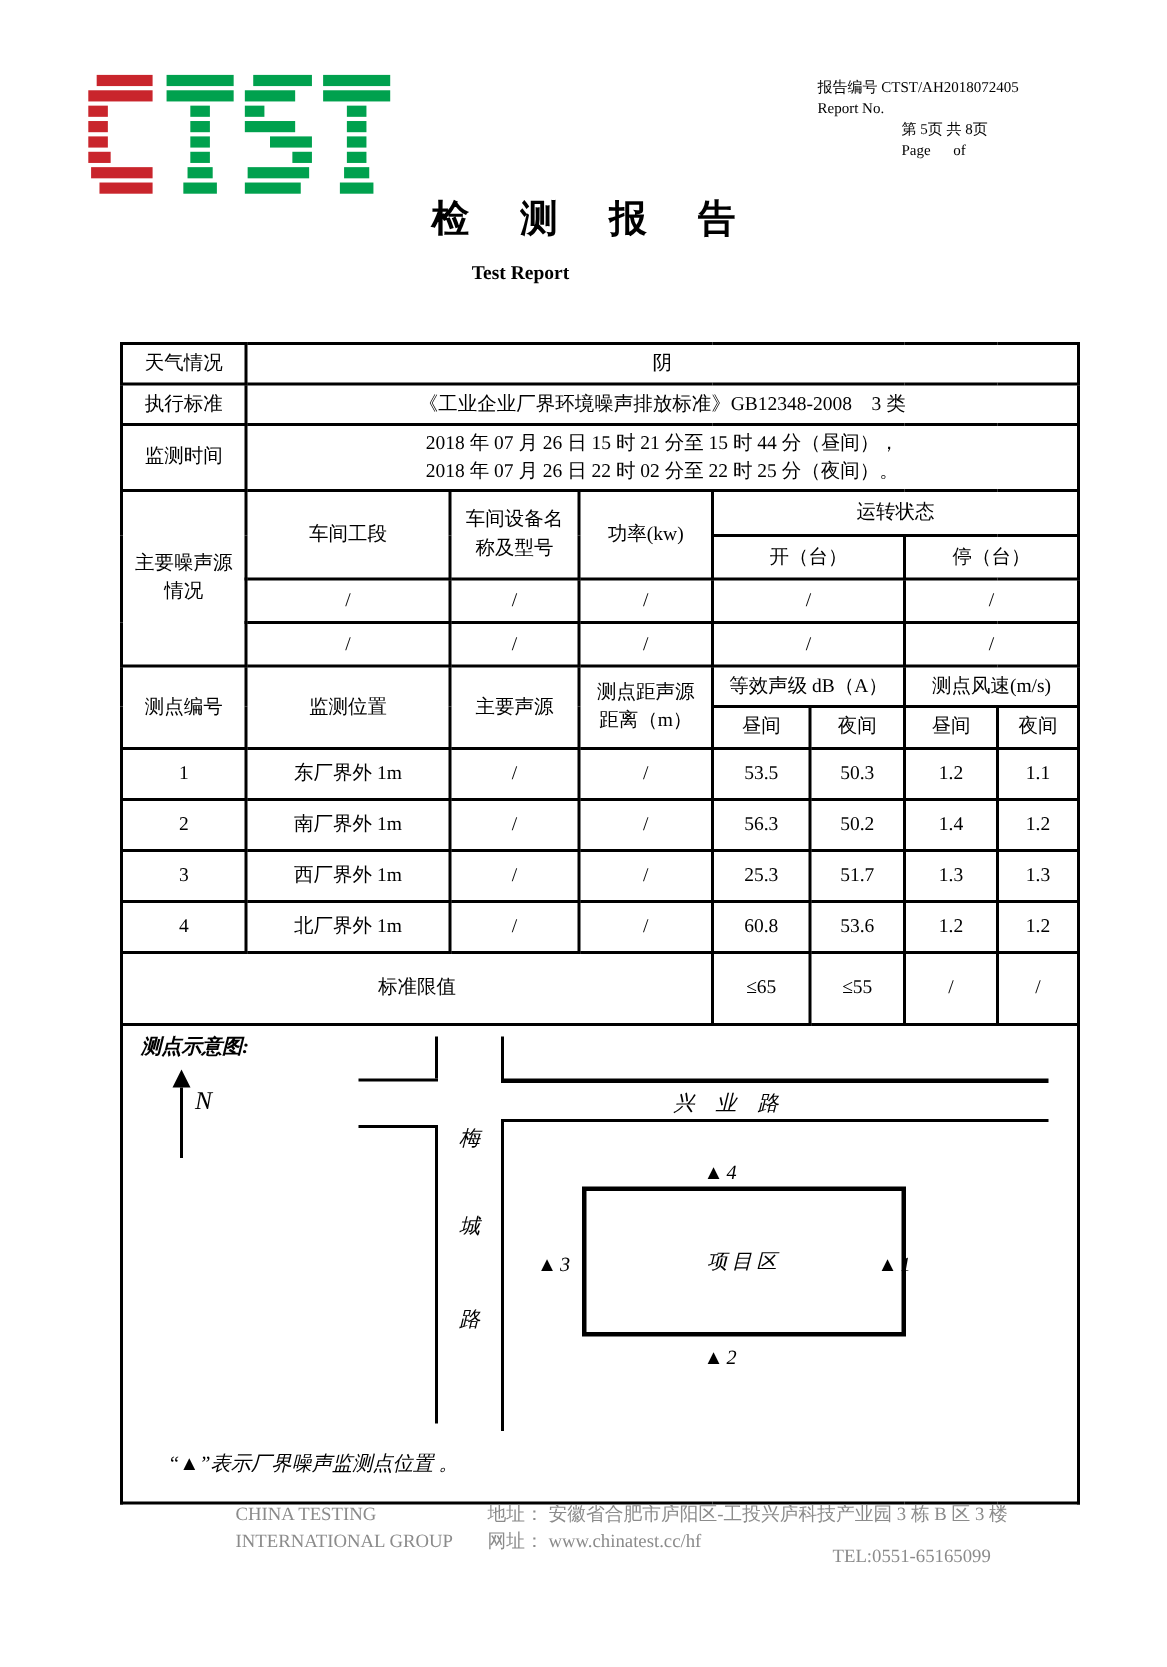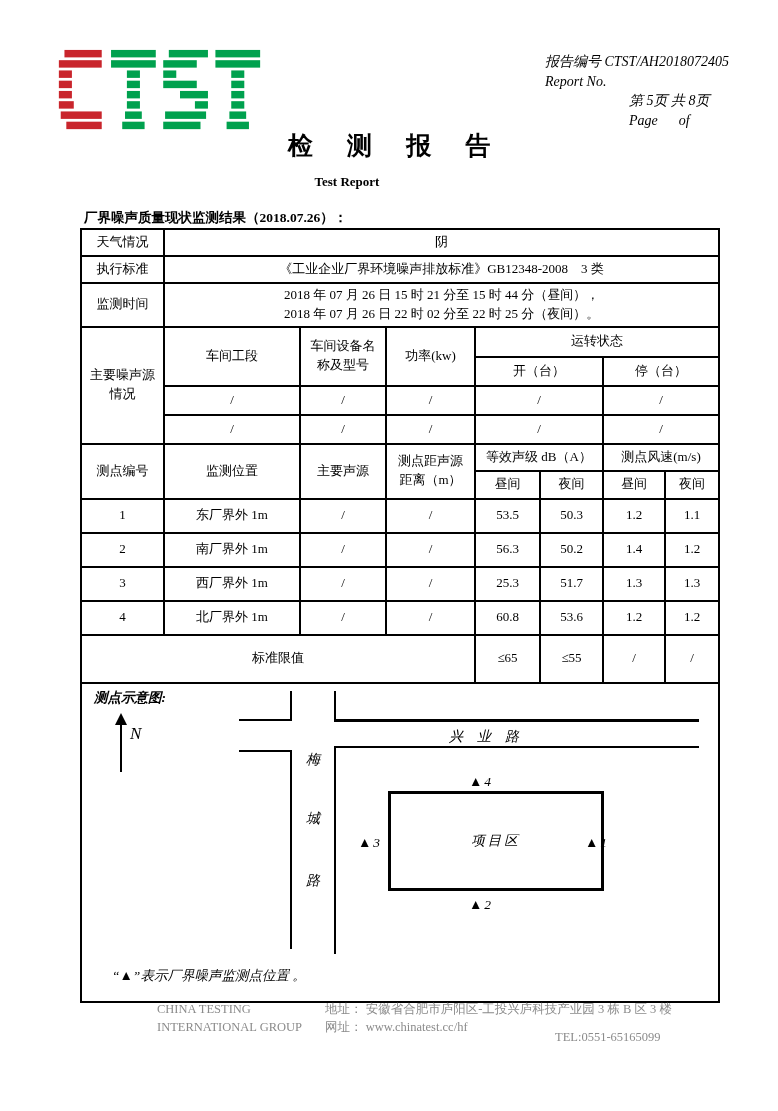--- a/index.html
+++ b/index.html
@@ -7,22 +7,22 @@
   body {
     width:778px; height:1111px;
     font-family:"Liberation Serif","DejaVu Serif",serif;
     color:#000; position:relative; overflow:hidden;
   }
   .page { position:absolute; left:0; top:0; width:778px; height:1111px; background:#fff; }
   .pre { white-space:pre; }
 
   
   .logo { position:absolute; left:57px; top:47px; width:205px; height:86px; }
-  .hdr-right { position:absolute; left:545px; top:52px; font-size:14px; line-height:1.4;font-style:italic; }
-  .hdr-right .pageline { margin-left:84px; }
+  .hdr-right { position:absolute; left:545px; top:52px; font-size:10px; line-height:1.4; }
+  .hdr-right .pageline { margin-left:56px; }
   .doc-title { position:absolute; left:0; top:129px; width:778px; text-align:center;
                font-size:25px; font-weight:bold; letter-spacing:14px; text-indent:14px; }
   .doc-subtitle { position:absolute; left:0; top:174px; width:694px; text-align:center;
                   font-size:13px; font-weight:bold; }
 
   
   .section-heading { position:absolute; left:84px; top:209px; font-size:13.5px; font-weight:bold; }
 
   
   table.report { position:absolute; left:80px; top:228px; width:638px;
@@ -106,21 +106,20 @@
       <span>CTST/AH2018072405</span>
     </div>
     <div>Report No.</div>
     <div class="pageline">第 5页 共 8页</div>
     <div class="pageline pre">Page      of</div>
   </div>
 
   <div class="doc-title">检 测 报 告</div>
   <div class="doc-subtitle">Test Report</div>
 
-  <div class="section-heading">厂界噪声质量现状监测结果（2018.07.26）：</div>
 
   <table class="report">
     <colgroup>
       <col style="width:83px">
         <col style="width:136px">
         <col style="width:86px">
         <col style="width:89px">
       <col style="width:65px">
         <col style="width:63px">
         <col style="width:62px">

